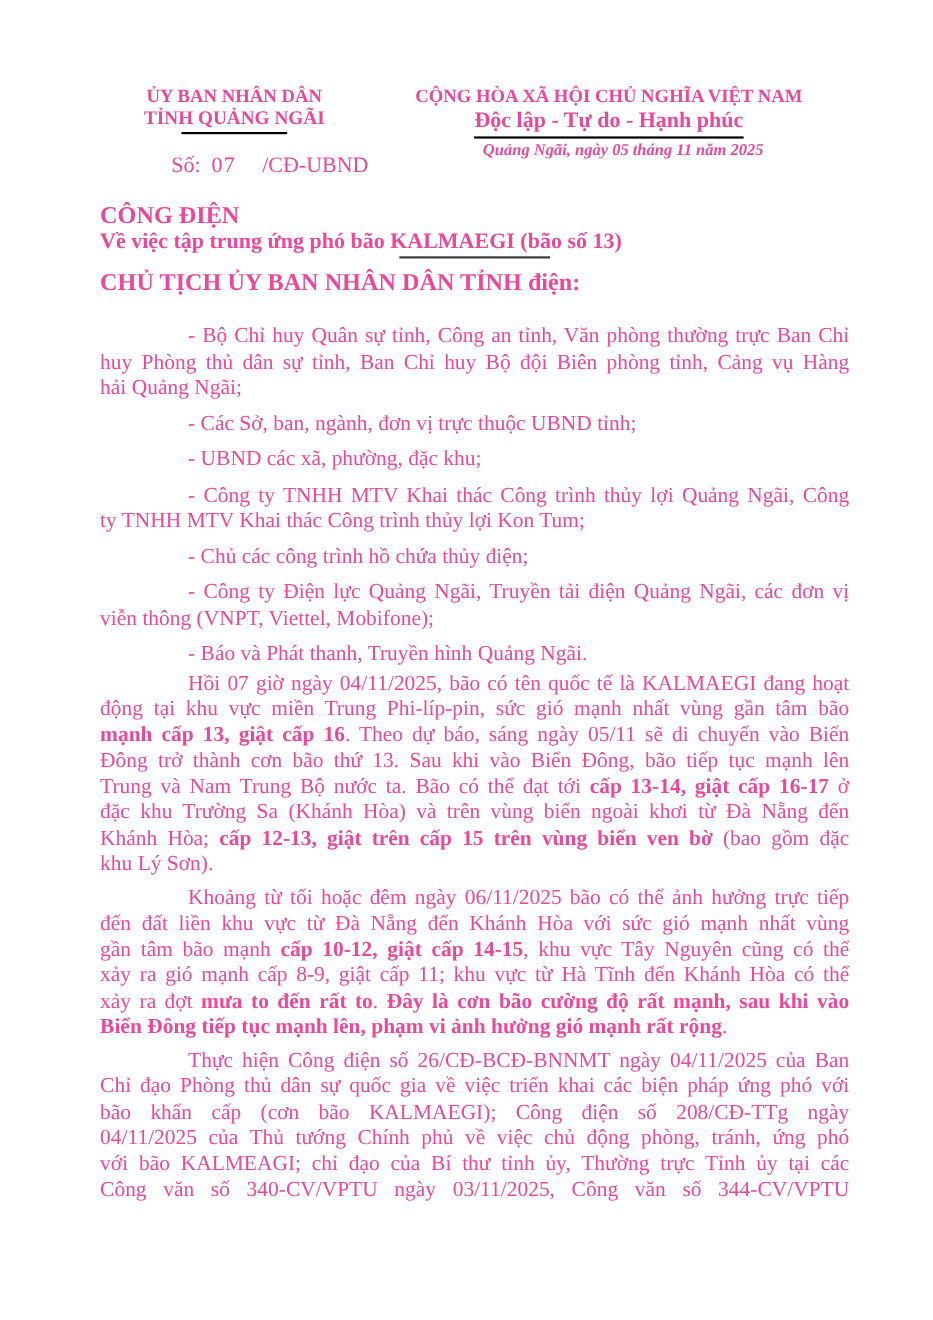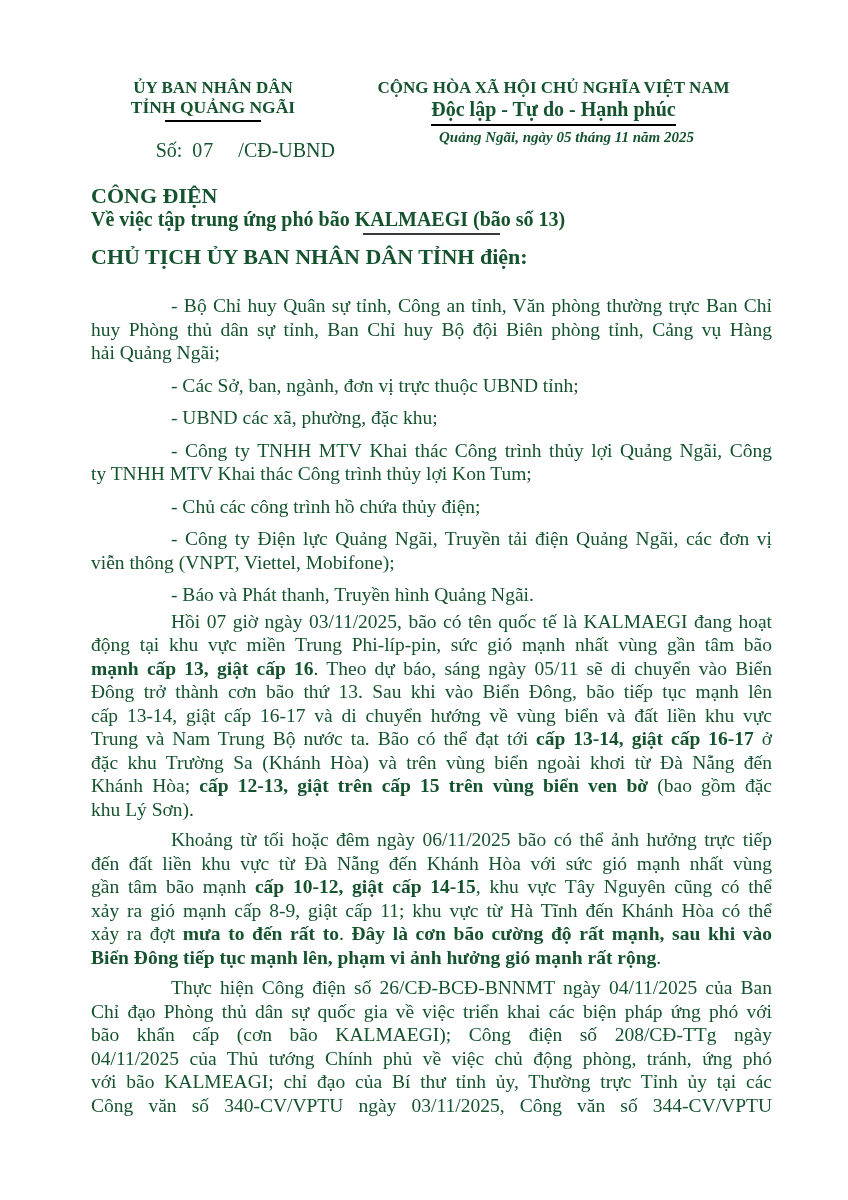--- a/index.html
+++ b/index.html
@@ -1,21 +1,21 @@
 <!DOCTYPE html>
 <html><head>
 <meta charset="utf-8">
 <style>
   html, body { margin: 0; padding: 0; background: #ffffff; }
   .page {
     width: 848px; height: 1200px;
     box-sizing: border-box;
     padding: 78px 76px 0 91px;
     background: #ffffff;
-    color: #14532d;
+    color: #ec4899;
     font-family: "Liberation Serif", serif;
     overflow: hidden;
     position: relative;
   }
   
   .header { display: flex; }
   .header-left { width: 244px; text-align: center; flex: none; }
   .hl1 { font-weight: bold; font-size: 17px; line-height: 19px; }
   .hl2 { font-weight: bold; font-size: 17.5px; line-height: 20px; }
   .rule-left { width: 96px; height: 2px; background: #000; margin: 3px auto 0; }
@@ -100,25 +100,24 @@
         <div class="ln first"><span>- Công ty Điện lực Quảng Ngãi, Truyền tải điện Quảng Ngãi, các đơn vị</span></div>
         <div class="ln last"><span>viễn thông (VNPT, Viettel, Mobifone);</span></div>
       </div>
       <div class="block">
         <div class="ln first last"><span>- Báo và Phát thanh, Truyền hình Quảng Ngãi.</span></div>
       </div>
     </div>
 
   <div id="paragraphs">
       <div class="block">
-        <div class="ln first"><span>Hồi 07 giờ ngày 03/11/2025, bão có tên quốc tế là KALMAEGI đang hoạt</span></div>
+        <div class="ln first"><span>Hồi 07 giờ ngày 04/11/2025, bão có tên quốc tế là KALMAEGI đang hoạt</span></div>
         <div class="ln"><span>động tại khu vực miền Trung Phi-líp-pin, sức gió mạnh nhất vùng gần tâm bão</span></div>
         <div class="ln"><b>mạnh cấp 13, giật cấp 16</b><span>. Theo dự báo, sáng ngày 05/11 sẽ di chuyển vào Biển</span></div>
         <div class="ln"><span>Đông trở thành cơn bão thứ 13. Sau khi vào Biển Đông, bão tiếp tục mạnh lên</span></div>
-        <div class="ln"><span>cấp 13-14, giật cấp 16-17 và di chuyển hướng về vùng biển và đất liền khu vực</span></div>
         <div class="ln"><span>Trung và Nam Trung Bộ nước ta. Bão có thể đạt tới </span><b>cấp 13-14, giật cấp 16-17</b><span> ở</span></div>
         <div class="ln"><span>đặc khu Trường Sa (Khánh Hòa) và trên vùng biển ngoài khơi từ Đà Nẵng đến</span></div>
         <div class="ln"><span>Khánh Hòa; </span><b>cấp 12-13, giật trên cấp 15 trên vùng biển ven bờ</b><span> (bao gồm đặc</span></div>
         <div class="ln last"><span>khu Lý Sơn).</span></div>
       </div>
       <div class="block">
         <div class="ln first"><span>Khoảng từ tối hoặc đêm ngày 06/11/2025 bão có thể ảnh hưởng trực tiếp</span></div>
         <div class="ln"><span>đến đất liền khu vực từ Đà Nẵng đến Khánh Hòa với sức gió mạnh nhất vùng</span></div>
         <div class="ln"><span>gần tâm bão mạnh </span><b>cấp 10-12, giật cấp 14-15</b><span>, khu vực Tây Nguyên cũng có thể</span></div>
         <div class="ln"><span>xảy ra gió mạnh cấp 8-9, giật cấp 11; khu vực từ Hà Tĩnh đến Khánh Hòa có thể</span></div>

